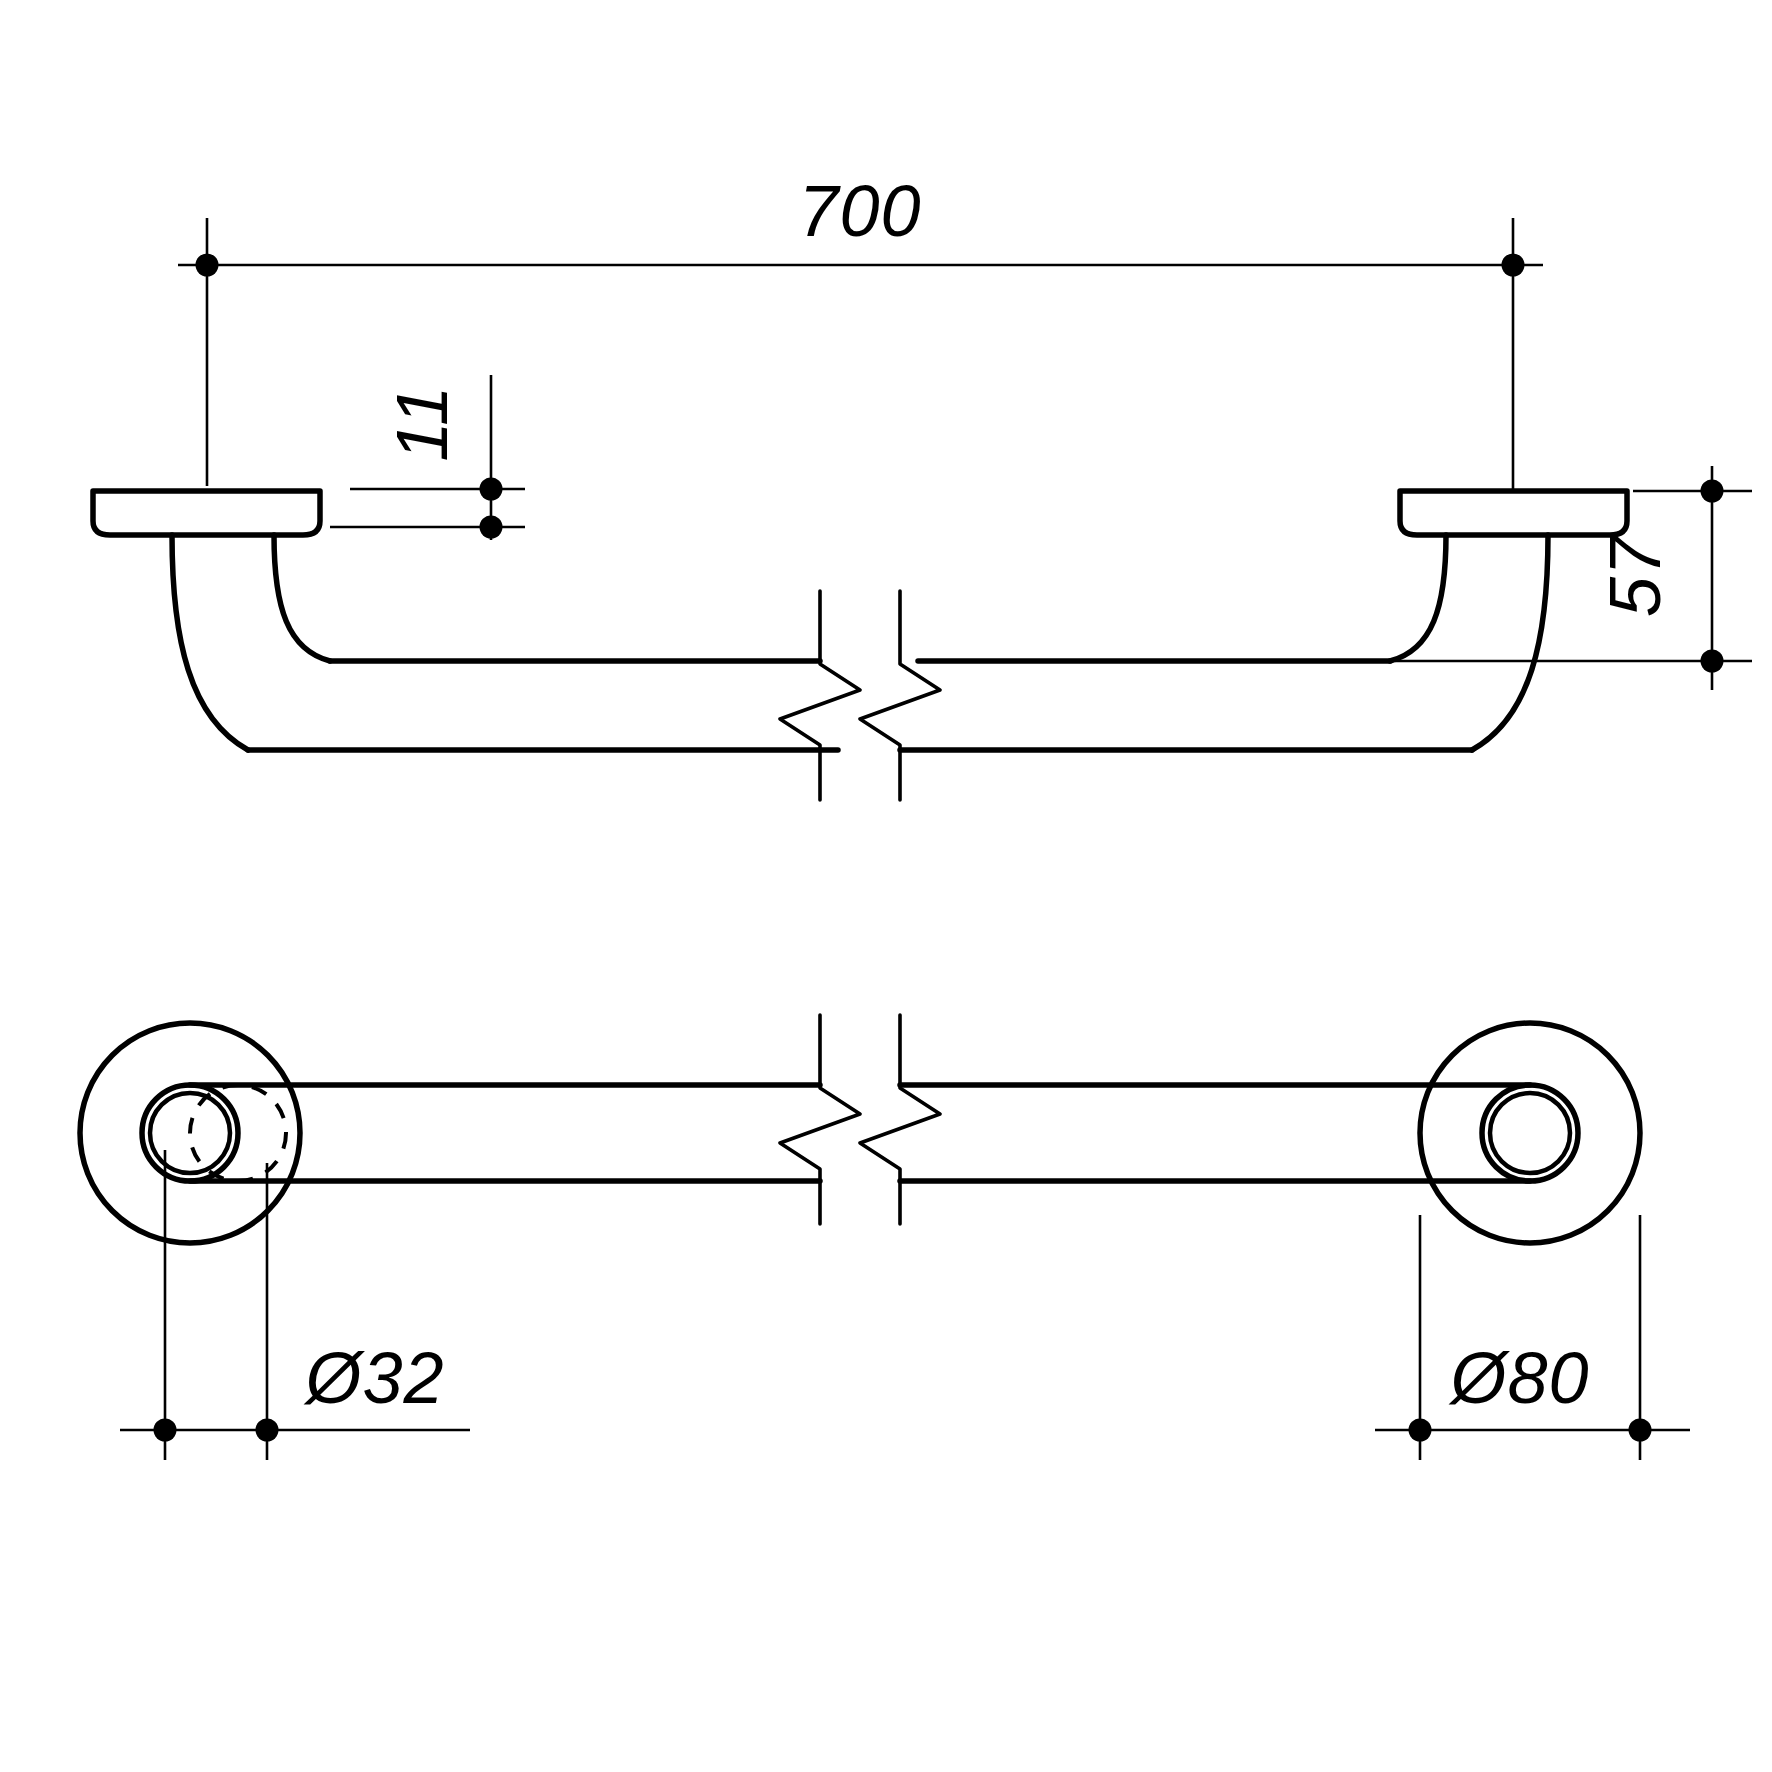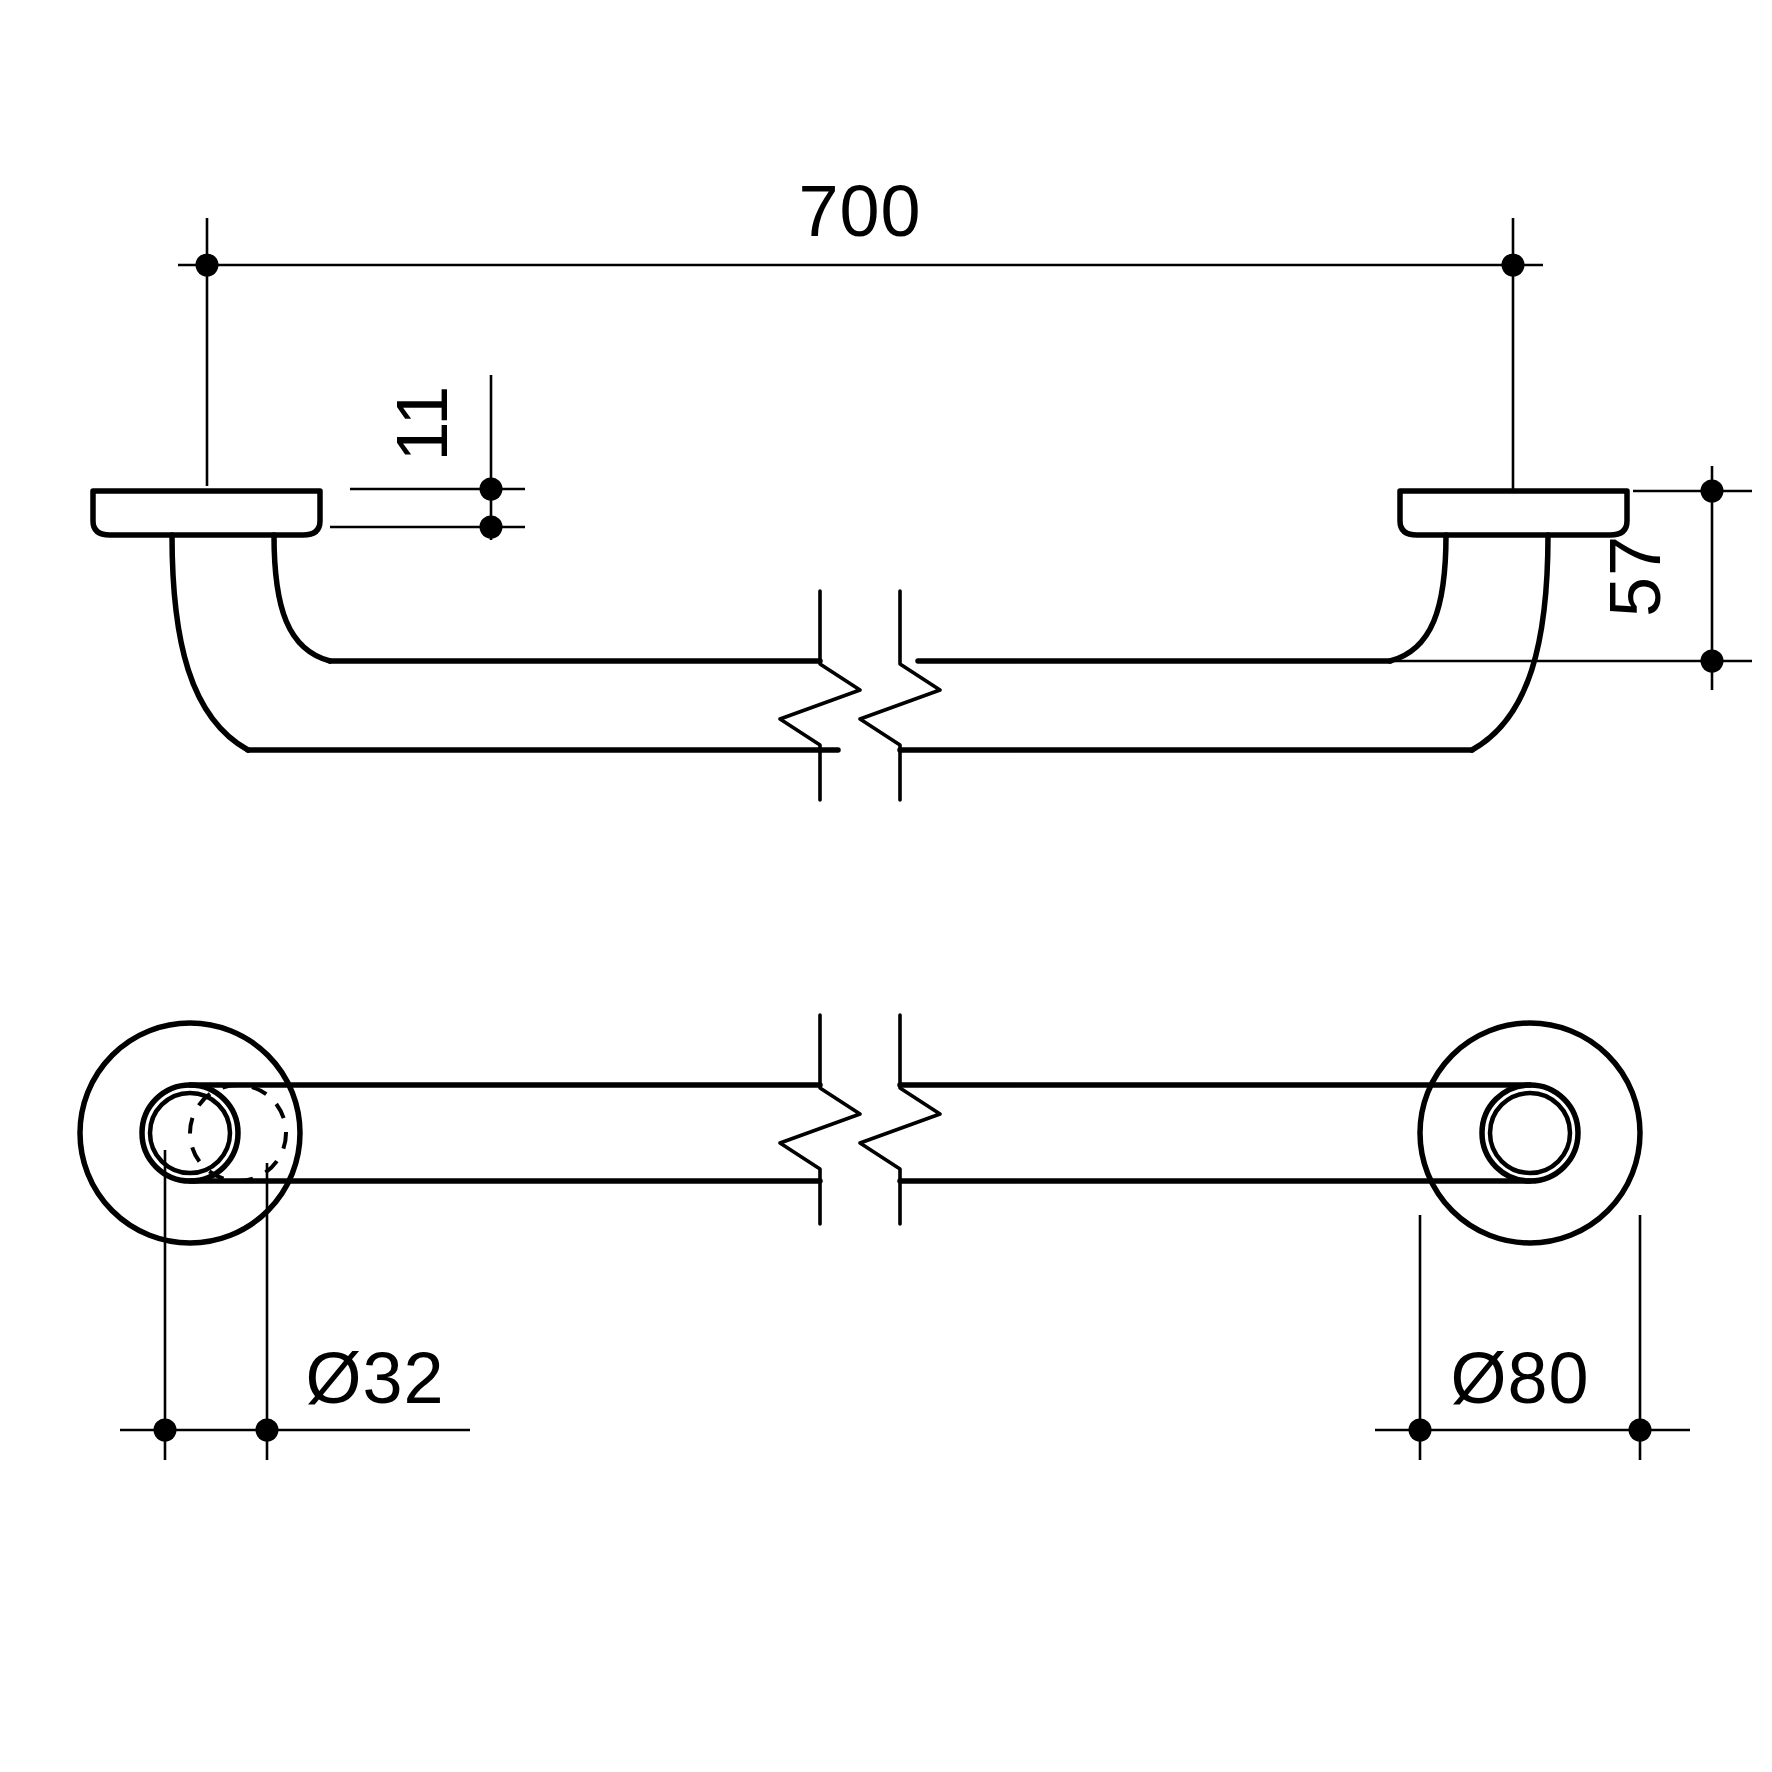--- a/index.html
+++ b/index.html
@@ -11,20 +11,21 @@
     width: 1772px;
     height: 1772px;
     overflow: hidden;
     font-family: "Liberation Sans", sans-serif;
   }
   #drawing-root {
     position: relative;
     width: 1772px;
     height: 1772px;
     background: #ffffff;
+    font-style: italic;
   }
   svg#tech-drawing {
     display: block;
     width: 1772px;
     height: 1772px;
   }
   .obj-line {
     fill: none;
     stroke: #000000;
     stroke-width: 5.5;

